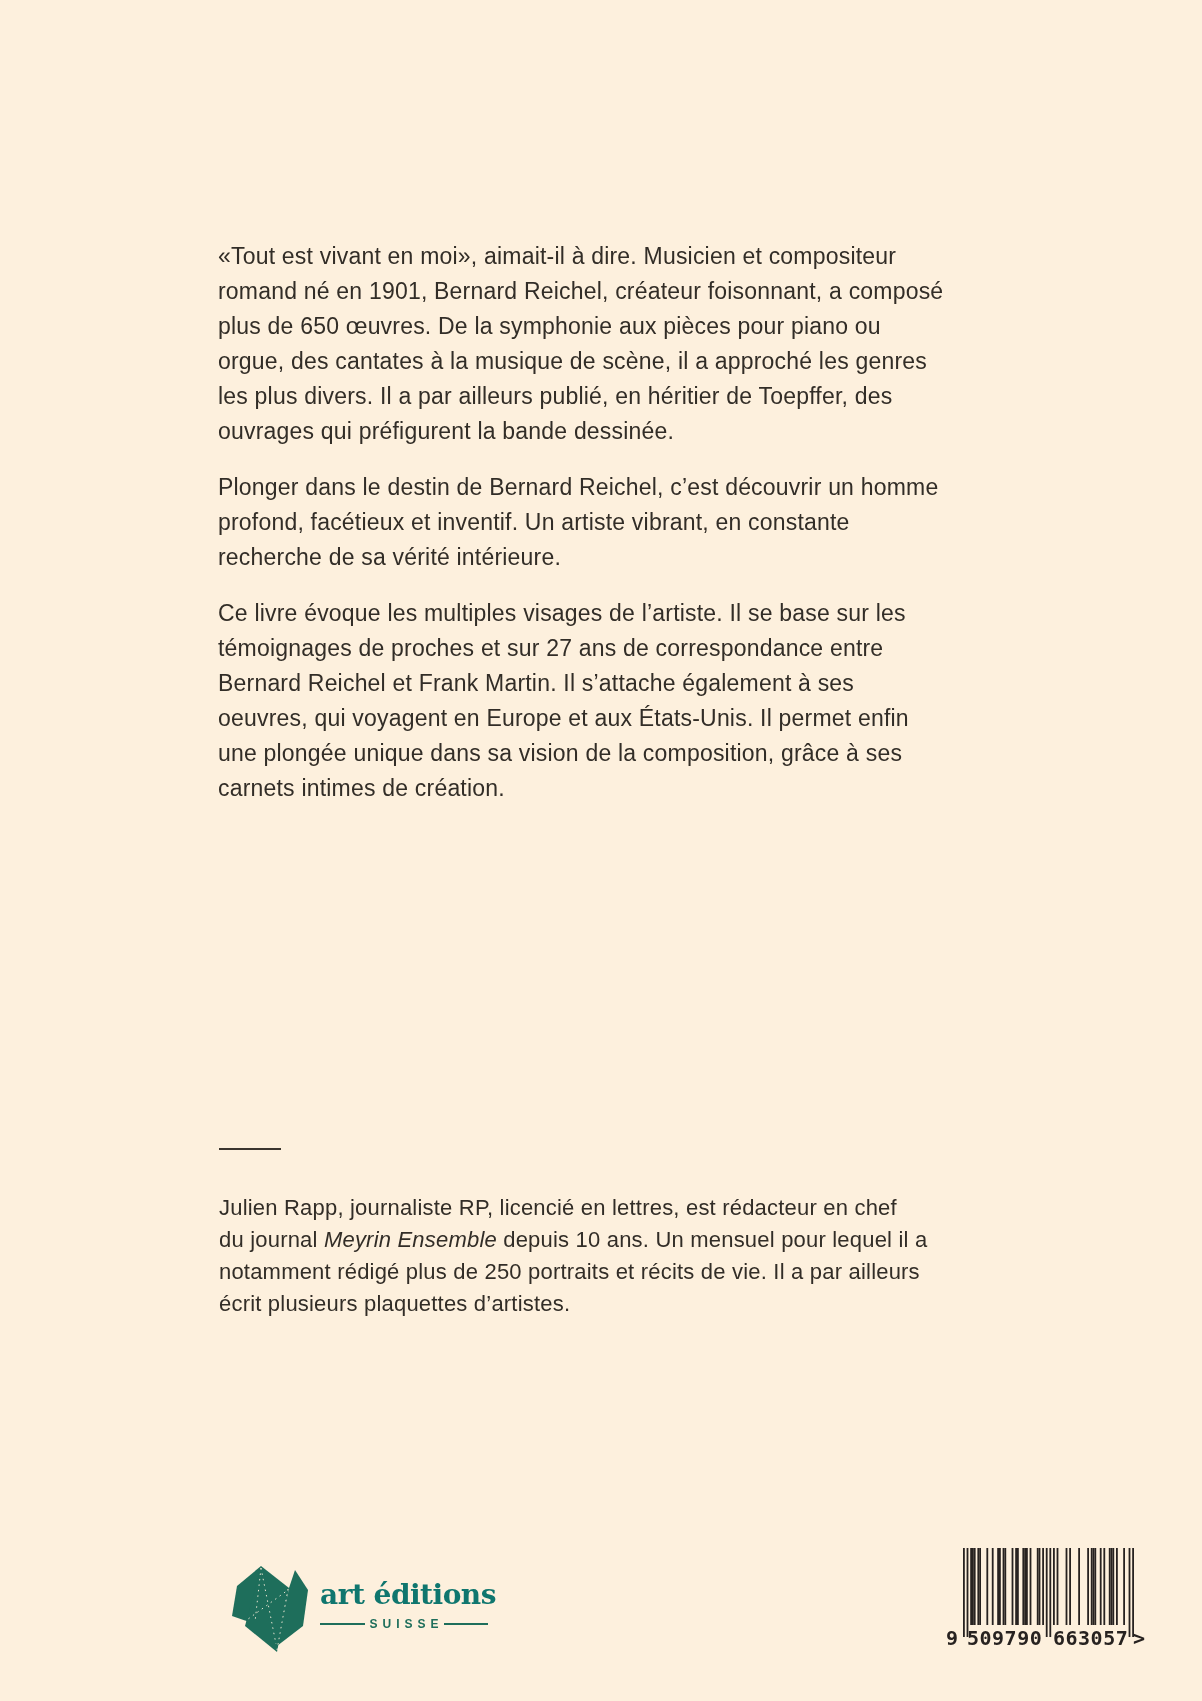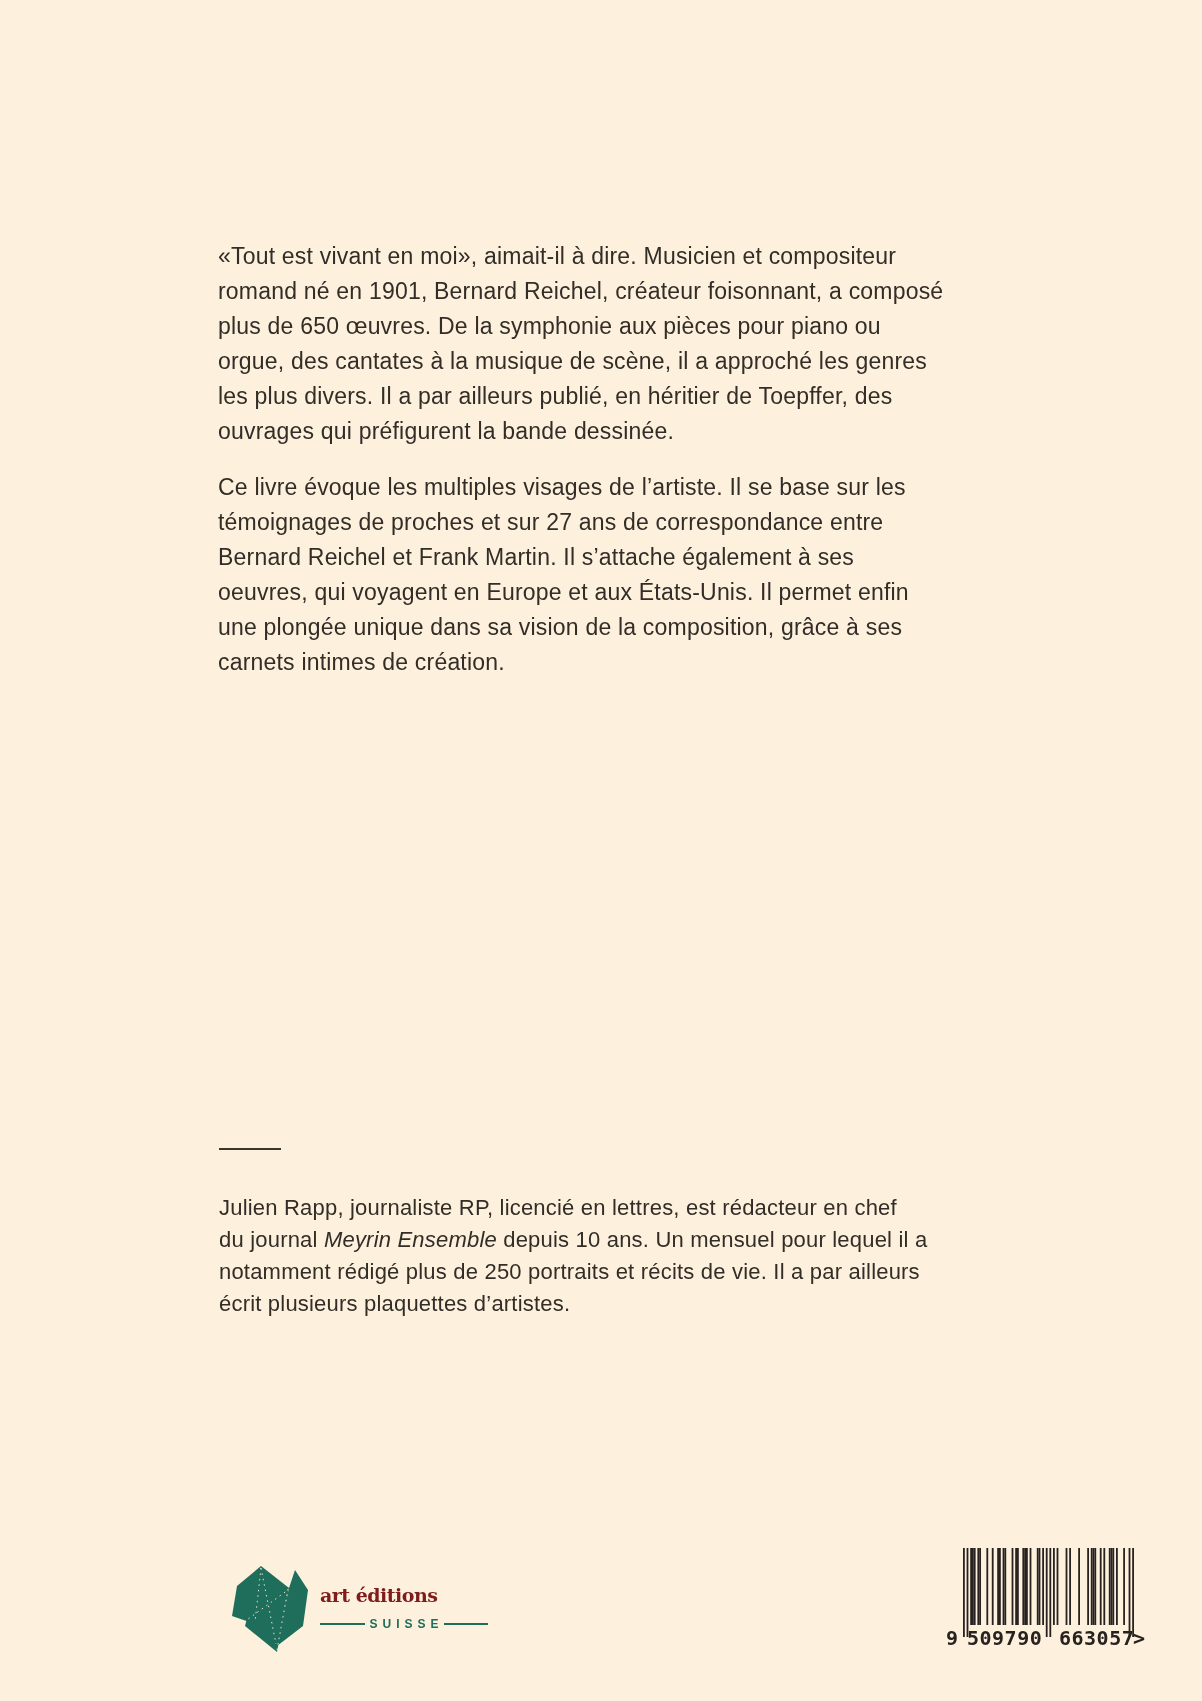--- a/index.html
+++ b/index.html
@@ -63,24 +63,24 @@
   }
   .logo-icon { display: block; }
   .logo-text {
     margin-left: 12px;
     margin-top: 16px;
     width: 170px;
   }
   .publisher-name {
     font-family: "DejaVu Serif", serif;
     font-weight: bold;
-    font-size: 19px;
+    font-size: 28px;
     line-height: 30px;
     letter-spacing: -0.5px;
-    color: #7f1d1d;
+    color: #0f766e;
     white-space: nowrap;
   }
   .suisse-row {
     display: flex;
     align-items: center;
     margin-top: 7px;
     width: 168px;
   }
   .suisse-row .dash {
     flex: 1;
@@ -119,35 +119,38 @@
     width: 100%;
     height: 24px;
     font-family: "DejaVu Sans Mono", monospace;
     font-size: 20px;
     font-weight: bold;
     color: #272220;
   }
   .bd { position: absolute; top: 0; }
   .bd-prefix { left: 1px; }
   .bd-group1 { left: 22px; width: 75px; text-align: center; letter-spacing: 0.5px; }
-  .bd-group2 { left: 114px; width: 74px; text-align: left; letter-spacing: 0.5px; }
+  .bd-group2 { left: 108px; width: 74px; text-align: left; letter-spacing: 0.5px; }
   .bd-suffix { left: 188px; }
 </style>
 </head>
 <body>
 
 <div class="page">
 
   <main class="synopsis">
     <p>«Tout est vivant en moi», aimait-il à dire. Musicien et compositeur
 romand né en 1901, Bernard Reichel, créateur foisonnant, a composé
 plus de 650 œuvres. De la symphonie aux pièces pour piano ou
 orgue, des cantates à la musique de scène, il a approché les genres
 les plus divers. Il a par ailleurs publié, en héritier de Toepffer, des
 ouvrages qui préfigurent la bande dessinée.</p>
+    <p>Plonger dans le destin de Bernard Reichel, c’est découvrir un homme
+profond, facétieux et inventif. Un artiste vibrant, en constante
+recherche de sa vérité intérieure.</p>
     <p>Ce livre évoque les multiples visages de l’artiste. Il se base sur les
 témoignages de proches et sur 27 ans de correspondance entre
 Bernard Reichel et Frank Martin. Il s’attache également à ses
 oeuvres, qui voyagent en Europe et aux États-Unis. Il permet enfin
 une plongée unique dans sa vision de la composition, grâce à ses
 carnets intimes de création.</p>
   </main>
 
   <div class="bio-rule"></div>
 

